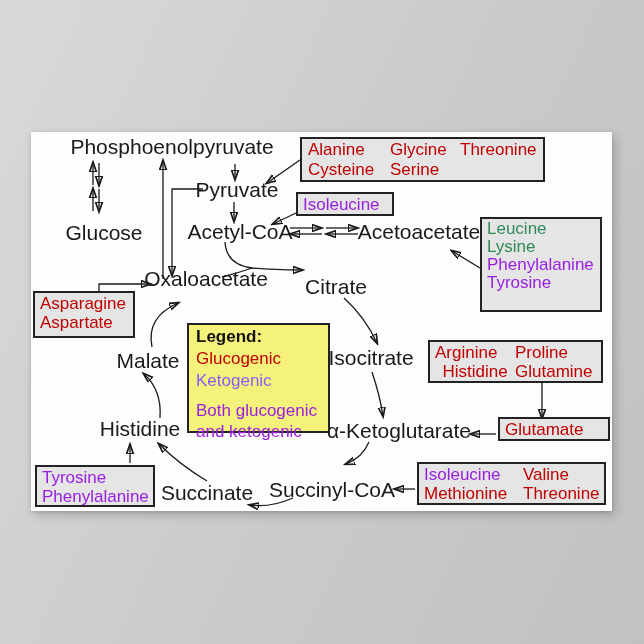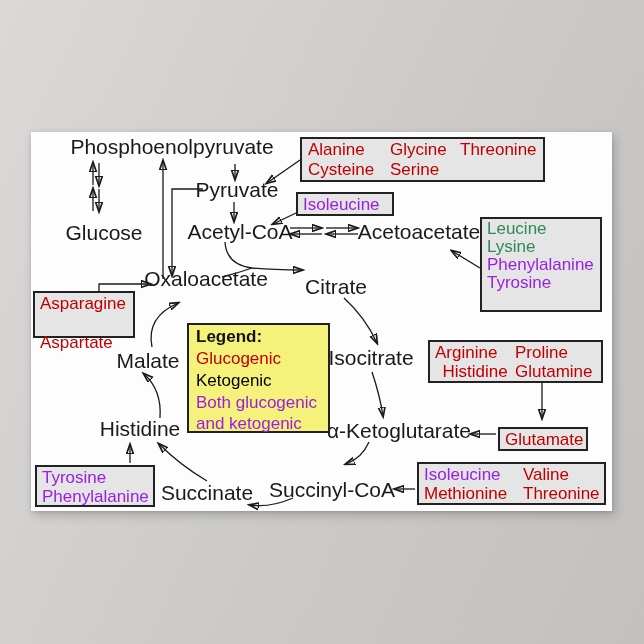--- a/index.html
+++ b/index.html
@@ -26,21 +26,21 @@
   }
   .grid3{display:grid;grid-template-columns:82px 70px auto;}
   .grid2a{display:grid;grid-template-columns:80px auto;}
   .grid2b{display:grid;grid-template-columns:99px auto;}
   .legend{
     position:absolute;left:156px;top:191px;width:143px;height:110px;
     border:2px solid #222;box-sizing:border-box;
     font-size:17px;line-height:22px;padding:1px 7px;white-space:nowrap;
   }
   .legend-title{font-weight:bold;color:#111;}
-  .legend-both{margin-top:0;white-space:normal;line-height:21px;}
+  .legend-both{margin-top:8px;white-space:normal;line-height:21px;}
 </style>
 </head>
 <body>
 
 <div class="stage">
   <div class="poster">
 
     <svg class="wires" viewBox="0 0 581 379">
       <defs>
         <marker id="ah" markerWidth="9" markerHeight="8" refX="6.8" refY="3" orient="auto">
@@ -113,38 +113,38 @@
     <div class="abox" style="left:449px;top:85px;width:122px;height:95px;line-height:18px">
       <div style="color: rgb(46, 139, 87);">Leucine</div>
       <div style="color: rgb(46, 139, 87);">Lysine</div>
       <div style="color: rgb(154, 32, 224);">Phenylalanine</div>
       <div style="color: rgb(154, 32, 224);">Tyrosine</div>
       <div style="color: rgb(154, 32, 224); margin-top: 47px;">Tryptophan</div>
     </div>
 
     <div class="abox" style="left:2px;top:159px;width:102px;height:47px">
       <div style="color: rgb(192, 0, 0);">Asparagine</div>
-      <div style="color: rgb(192, 0, 0); margin-top: 20px;">Aspartate</div>
+      <div style="color: rgb(192, 0, 0);">Aspartate</div>
     </div>
 
     <div class="legend" style="background: rgb(245, 242, 124);">
       <div class="legend-title">Legend:</div>
       <div style="color: rgb(192, 0, 0);">Glucogenic</div>
-      <div style="color: #000000;">Ketogenic</div>
+      <div style="color: #8b5cf6;">Ketogenic</div>
       <div class="legend-both" style="color: rgb(154, 32, 224);">Both glucogenic and ketogenic</div>
     </div>
 
     <div class="abox grid2a" style="left:397px;top:208px;width:175px;height:43px">
       <span style="color: rgb(192, 0, 0);">Arginine</span>
       <span style="color: rgb(192, 0, 0);">Proline</span>
       <span style="color: rgb(192, 0, 0); text-align: center;">Histidine</span>
       <span style="color: rgb(192, 0, 0);">Glutamine</span>
     </div>
 
-    <div class="abox" style="left:467px;top:295px;width:90px;height:24px">
+    <div class="abox" style="left:467px;top:285px;width:112px;height:24px">
       <span style="color: rgb(192, 0, 0);">Glutamate</span>
     </div>
 
     <div class="abox grid2b" style="left:386px;top:330px;width:189px;height:43px">
       <span style="color: rgb(154, 32, 224);">Isoleucine</span>
       <span style="color: rgb(192, 0, 0);">Valine</span>
       <span style="color: rgb(192, 0, 0);">Methionine</span>
       <span style="color: rgb(192, 0, 0);">Threonine</span>
     </div>
 

